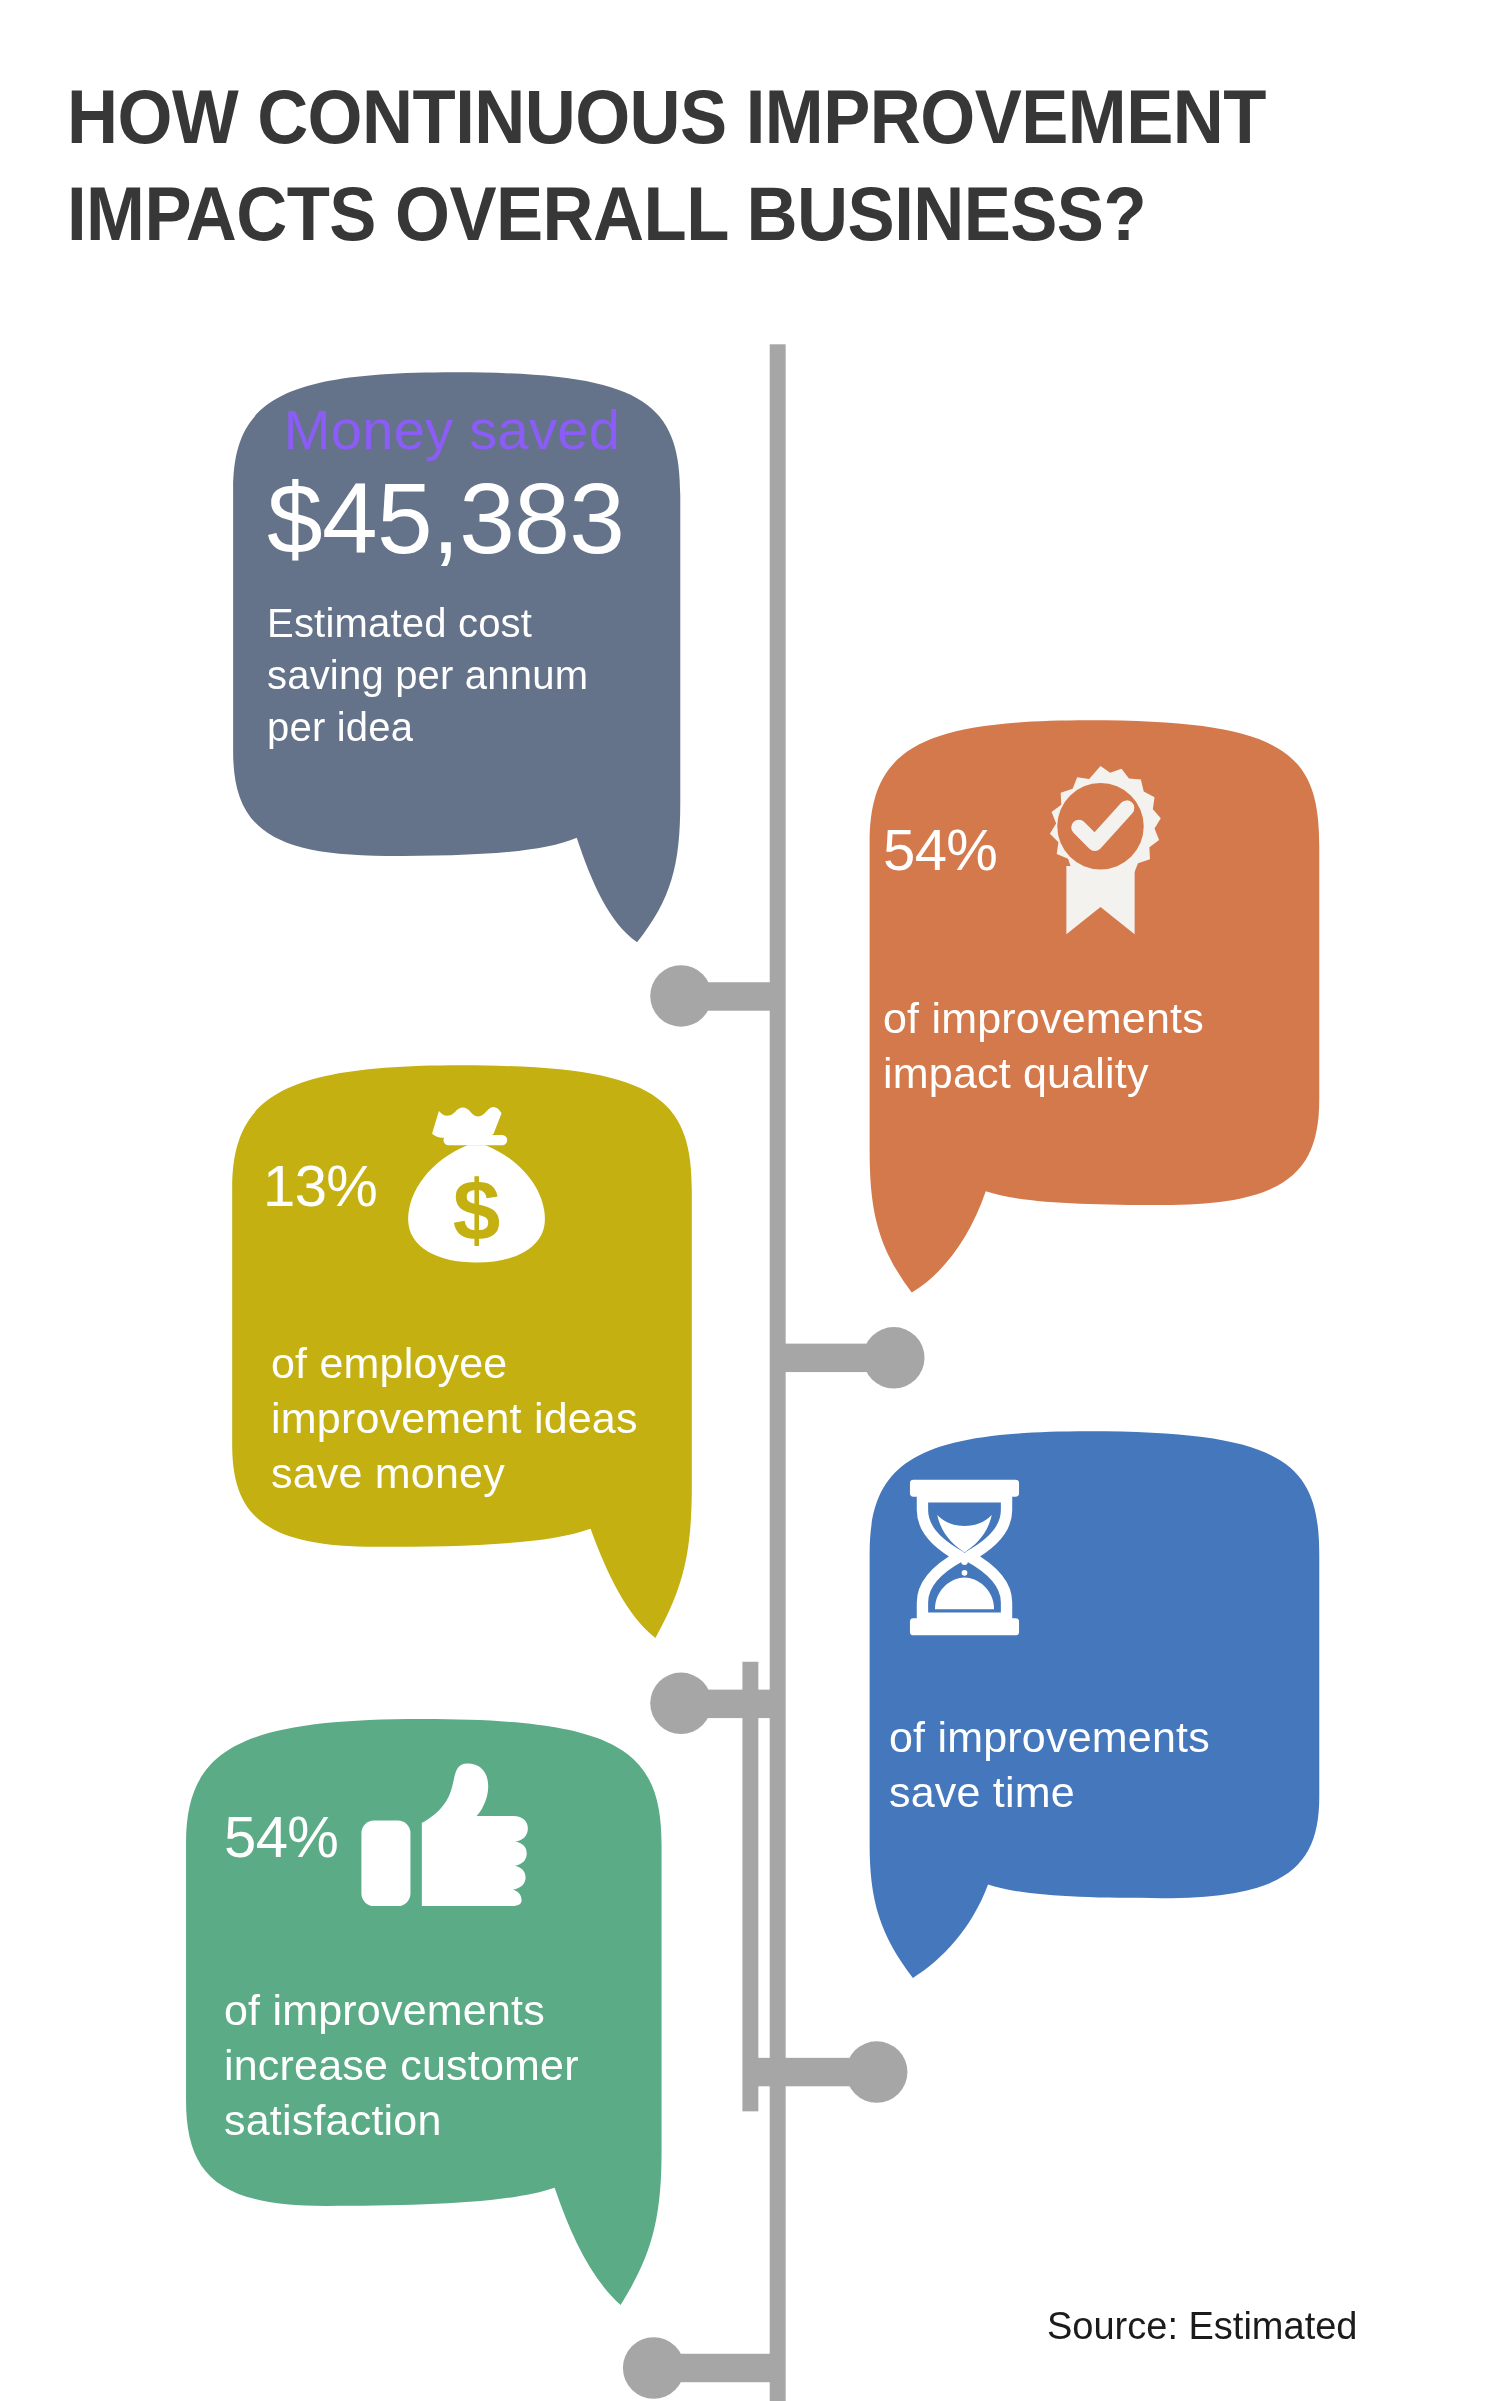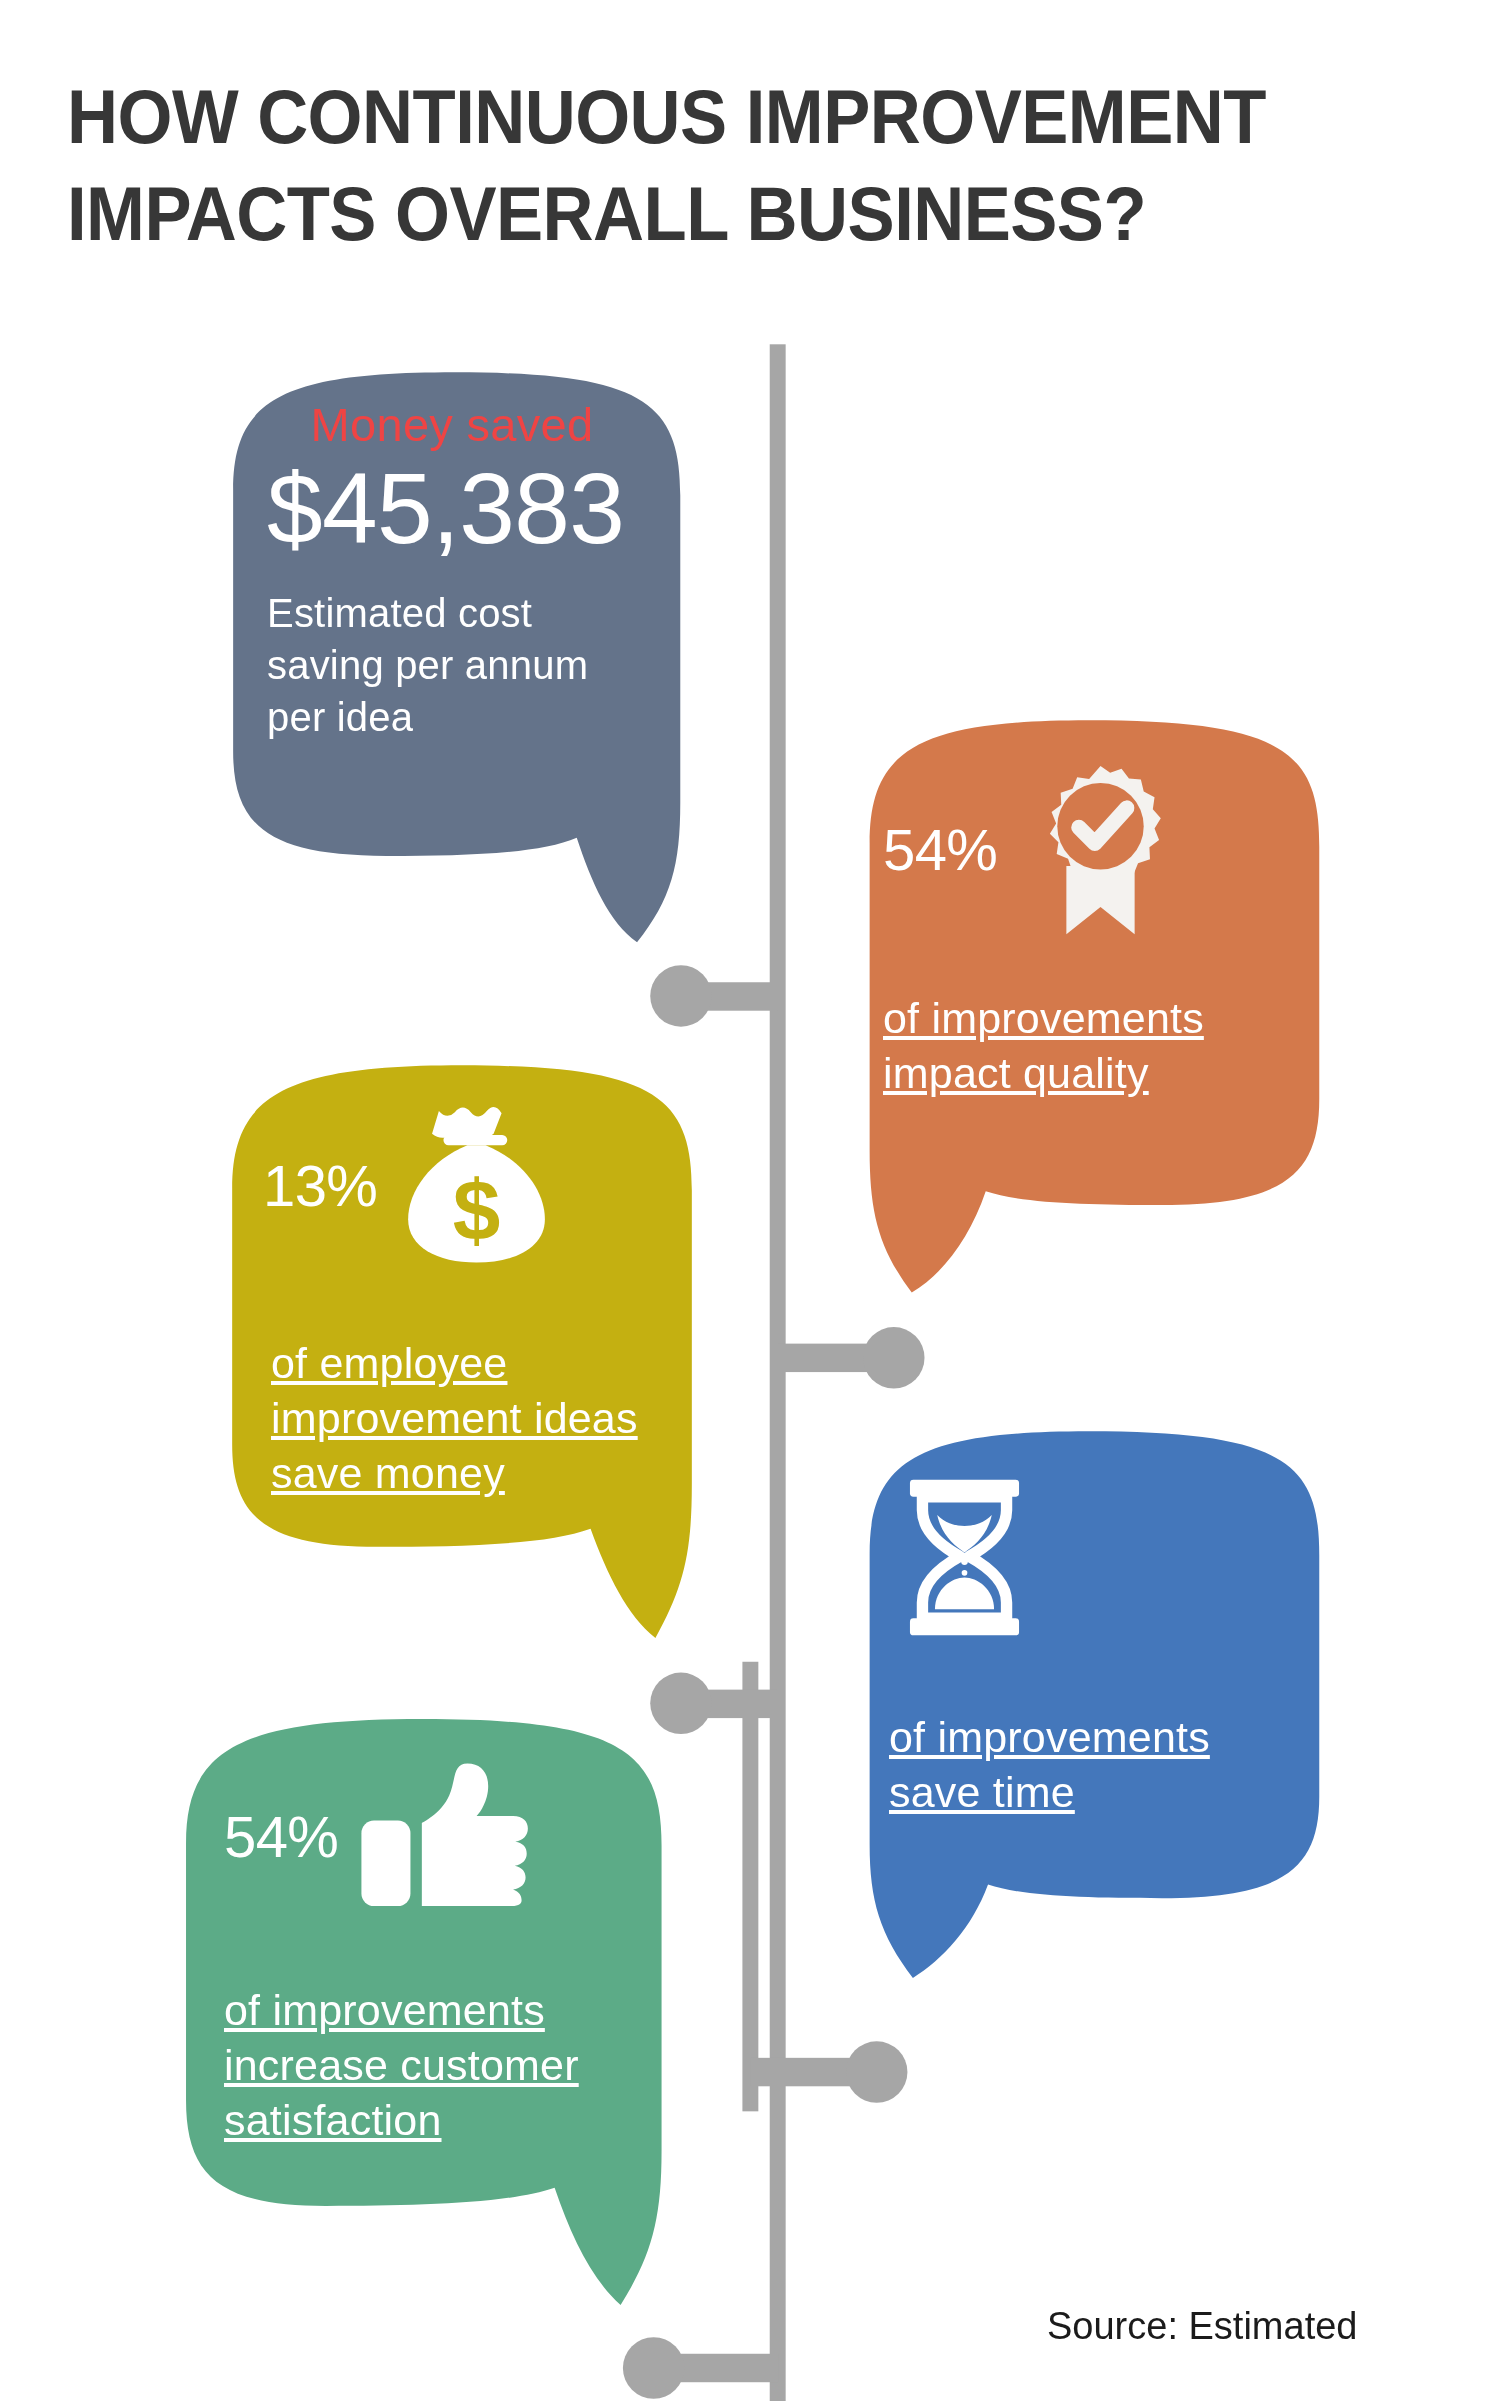--- a/index.html
+++ b/index.html
@@ -25,35 +25,34 @@
 
   
   #timeline{position:absolute;left:0;top:0;width:1511px;height:2401px;pointer-events:none;}
 
   
   .bubble{position:absolute;color:#ffffff;box-sizing:border-box;}
   .bubble .svgwrap{position:absolute;left:0;top:0;width:100%;height:100%;}
   .bubble .content{position:relative;z-index:2;}
 
   .b-kicker{
-    font-size:47px;line-height:1.12;font-weight:400;color:#ef4444;
+    font-size:56px;line-height:1.12;font-weight:400;color:#8b5cf6;
     letter-spacing:0.3px;
   }
   .b-big{
     font-size:100px;line-height:1.06;font-weight:300;color:#fff;
     letter-spacing:-0.6px;
   }
   .b-pct{
     font-size:58px;line-height:1.0;font-weight:300;color:#fff;
     letter-spacing:-0.6px;display:inline-block;vertical-align:middle;
   }
   .b-sub{
     font-size:43px;line-height:1.28;font-weight:400;color:#fff;
     letter-spacing:0.2px;
-    text-decoration:underline;
   }
   .b-small{
     font-size:40px;line-height:1.3;font-weight:400;color:#fff;
     letter-spacing:0.2px;
   }
   .iconbox{display:inline-block;vertical-align:middle;}
 
   
   #bubble-money   {left:199px; top:353px;  width:512px;  height:603px;}
   #bubble-quality {left:815px;top:701px; width:535px;  height:603px;}

